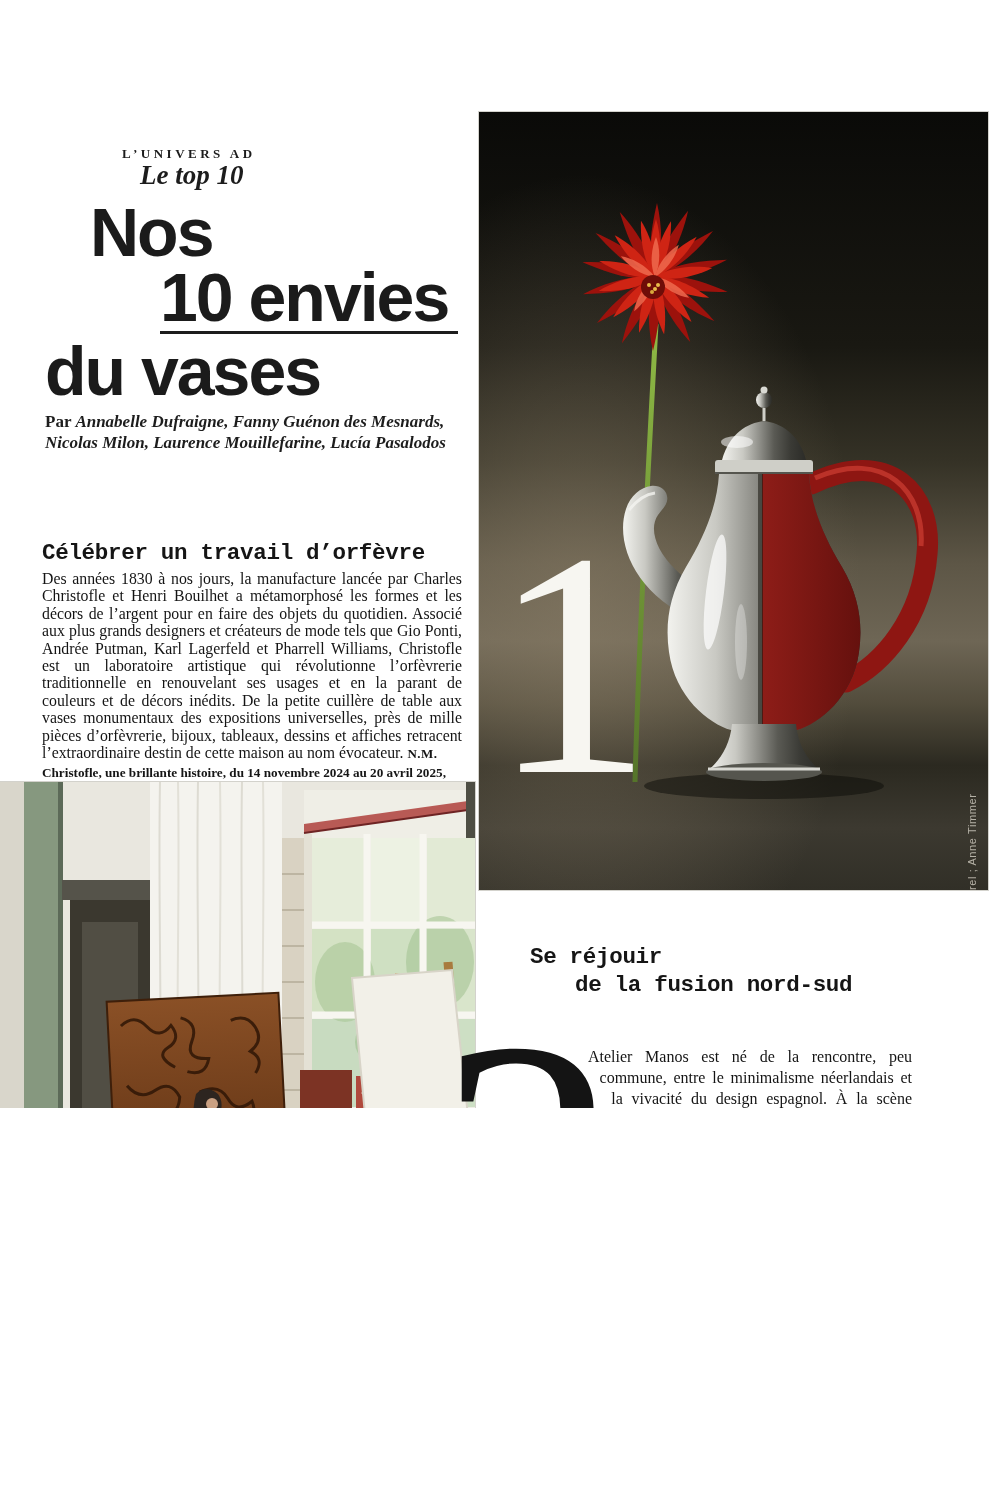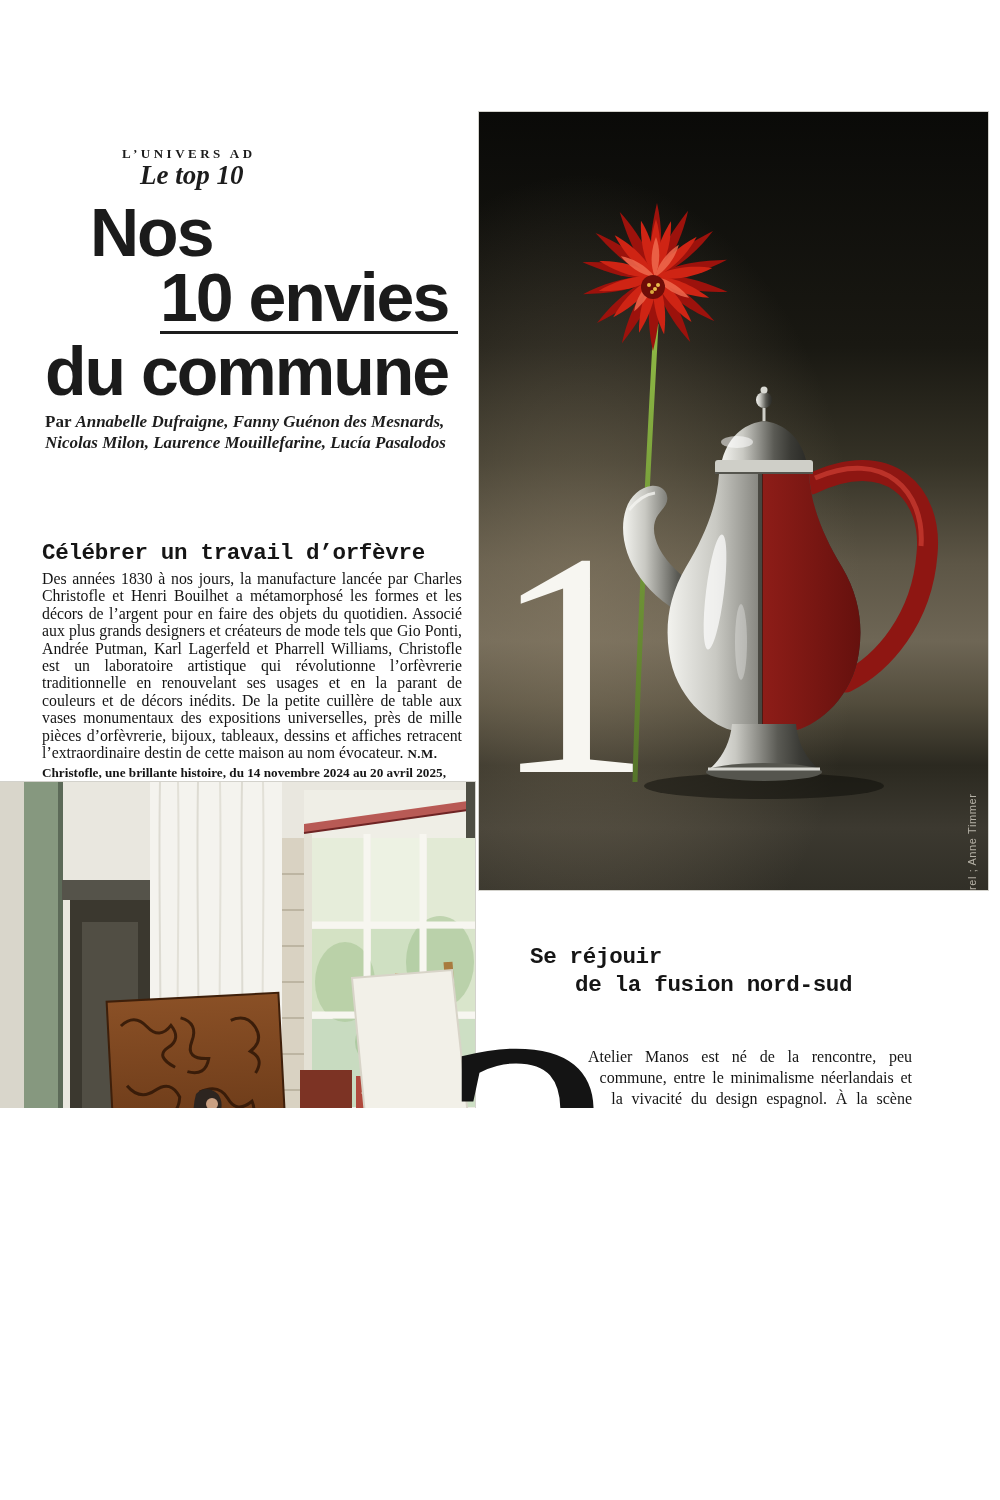--- a/index.html
+++ b/index.html
@@ -59,21 +59,21 @@
 <body>
 
 <div id="page">
 
   <div class="abs kicker" style="left:122px;top:146px;">L’UNIVERS AD</div>
   <div class="abs kicker-sub" style="left:140px;top:160px;">Le top 10</div>
 
   <div class="abs hl" style="left:45px;top:198px;margin-left:45px;">Nos</div>
   <div class="abs hl" style="left:160px;top:263px;">10 envies</div>
   <div class="abs hl-rule" style="left:160px;top:331px;width:298px;"></div>
-  <div class="abs hl" style="left:45px;top:337px;">du commune</div>
+  <div class="abs hl" style="left:45px;top:337px;">du vases</div>
 
   <div class="abs byline" style="left:45px;top:411px;"><span>Par </span><i>Annabelle Dufraigne, Fanny Guénon des Mesnards, Nicolas Milon, Laurence Mouillefarine, Lucía Pasalodos</i></div>
 
   <div class="abs sec-h" style="left:42px;top:539px;">Célébrer un travail d’orfèvre</div>
 
   <div class="abs" style="left:42px;top:570px;width:420px;">
     <div class="body-copy"><span>Des années 1830 à nos jours, la manufacture lancée par Charles Christofle et Henri Bouilhet a métamorphosé les formes et les décors de l’argent pour en faire des objets du quotidien. Associé aux plus grands designers et créateurs de mode tels que Gio Ponti, Andrée Putman, Karl Lagerfeld et Pharrell Williams, Christofle est un laboratoire artistique qui révolutionne l’orfèvrerie traditionnelle en renouvelant ses usages et en la parant de couleurs et de décors inédits. De la petite cuillère de table aux vases monumentaux des expositions universelles, près de mille pièces d’orfèvrerie, bijoux, tableaux, dessins et affiches retracent l’extraordinaire destin de cette maison au nom évocateur. </span><span class="initials">N.M.</span></div>
     <div class="credit"><span class="t">Christofle, une brillante histoire,</span><span> du 14 novembre 2024 au 20 avril 2025, MAD Paris, 107, rue de Rivoli, 75001 Paris. madparis.fr</span></div>
   </div>
 

